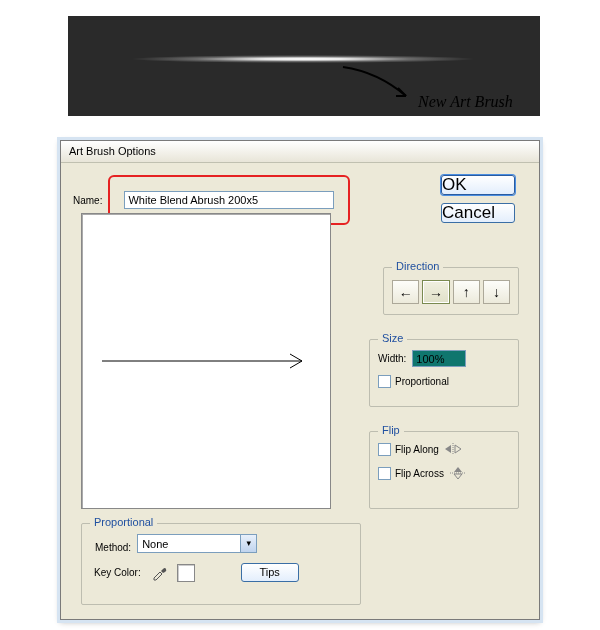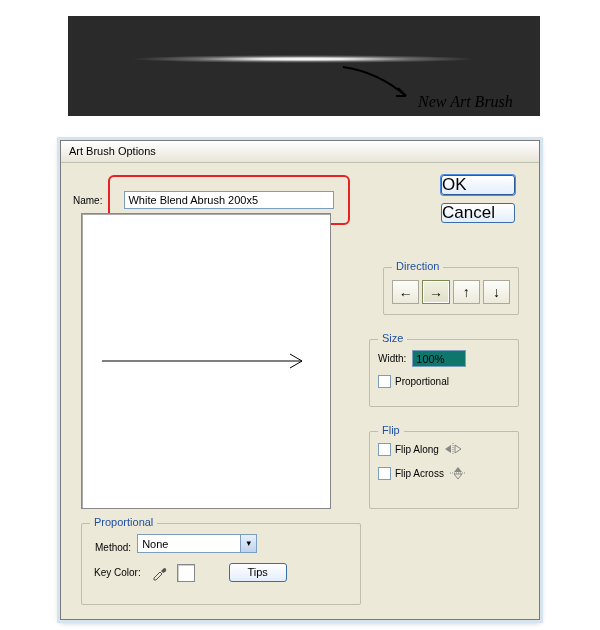--- a/index.html
+++ b/index.html
@@ -175,21 +175,21 @@
     background: #fff;
     border: 1px solid #7b9ebd;
     font-size: 11px;
     padding-left: 4px;
     display:flex; align-items:center; justify-content:space-between;
   }
   .select-arrow { width:16px; height:100%; background:linear-gradient(#e8f0fb,#c0d4ee); border-left:1px solid #7b9ebd; text-align:center; line-height:16px; font-size:9px;}
   .key-row { display:flex; align-items:center; gap:10px; margin-left:4px;}
   .eyedropper { width:16px; height:16px; }
   .swatch { width:18px; height:18px; border:1px solid #888; background:#fff; box-shadow: inset 1px 1px 0 #ccc;}
-  .tips-btn { width:58px; height:19px; background:linear-gradient(#fff,#e3eefc); border:1px solid #3a6ea5; border-radius:3px; font-size:11px; text-align:center; line-height:16px; cursor:pointer; margin-left:24px;}
+  .tips-btn { width:58px; height:19px; background:linear-gradient(#fff,#e3eefc); border:1px solid #3a6ea5; border-radius:3px; font-size:11px; text-align:center; line-height:16px; cursor:pointer; margin-left:36px;}
 </style>
 </head>
 <body>
 
 <div class="top-preview">
   <div class="brush-streak"></div>
   <svg class="annotation-arrow" viewBox="0 0 80 44">
     <path d="M 5 5 Q 40 10 68 34" stroke="#000" stroke-width="2" fill="none"></path>
     <path d="M 68 34 L 60 26 M 68 34 L 58 34" stroke="#000" stroke-width="2" fill="none"></path>
   </svg>

